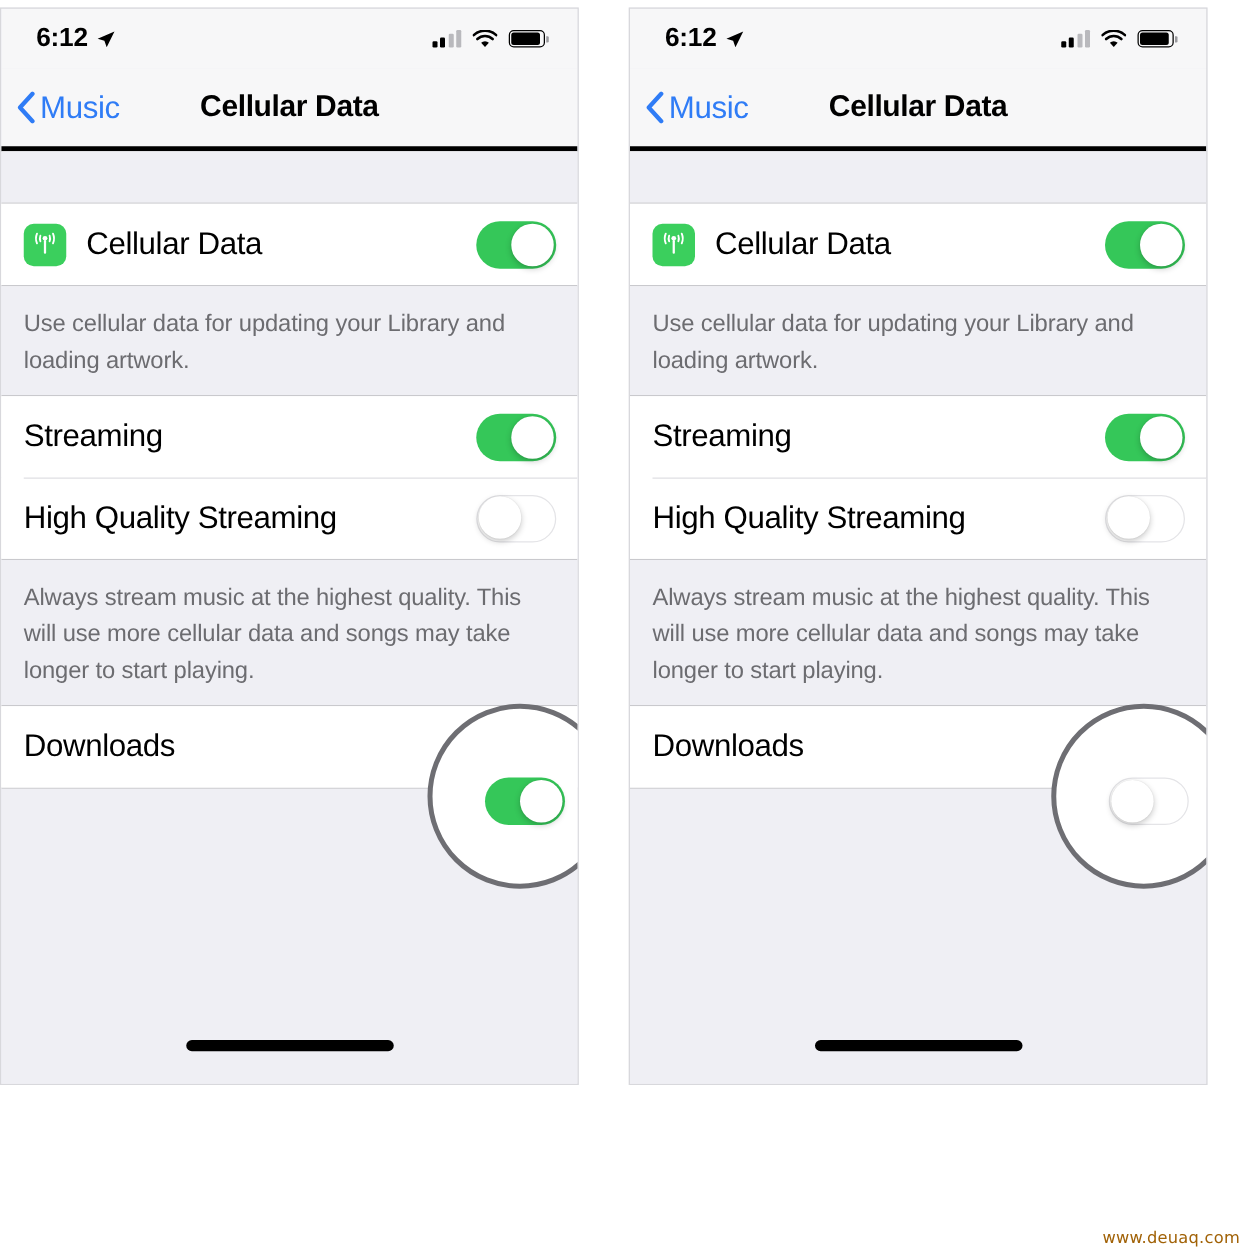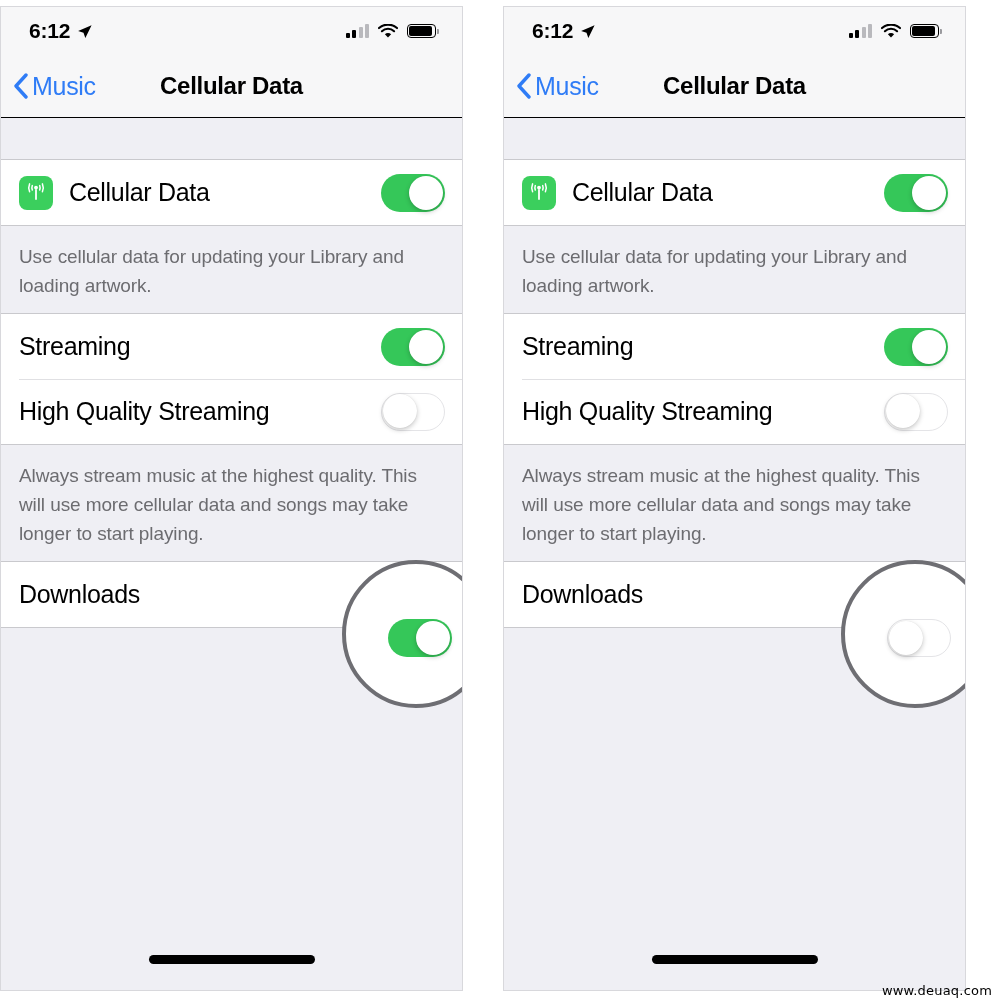--- a/index.html
+++ b/index.html
@@ -18,21 +18,21 @@
     width: 1000px;
     height: 1004px;
     background: #ffffff;
   }
 
   
   .phone {
     position: absolute;
     top: 6px;
     width: 463px;
-    height: 985px;
+    height: 862px;
     background: #efeff4;
     border: 1px solid #d8d8dc;
     box-sizing: border-box;
     overflow: hidden;
   }
   .phone.left  { left: 0px; }
   .phone.right { left: 503px; }
 
   
   .statusbar {
@@ -92,21 +92,21 @@
     width: calc(100% - 4.4px);
     background: #000;
     border-radius: 2px;
   }
 
   
   .navbar {
     position: relative;
     height: 62px;
     background: #f7f7f8;
-    border-bottom: 1px solid #000000;
+    border-bottom: 4px solid #000000;
     display: flex;
     align-items: center;
   }
   .back {
     display: flex;
     align-items: center;
     gap: 3px;
     margin-left: 12px;
     color: #2f7cf6;
     font-size: 25px;
@@ -233,21 +233,21 @@
     border-radius: 5px;
     background: #000000;
   }
 
   
   .watermark {
     position: absolute;
     right: 8px;
     bottom: 6px;
     font-size: 13px;
-    color: #000000;
+    color: #a16207;
     letter-spacing: 0.2px;
     font-family: "DejaVu Sans", sans-serif;
   }
 </style>
 </head>
 <body>
 
 <div class="canvas">
 
   <div class="phone left">

